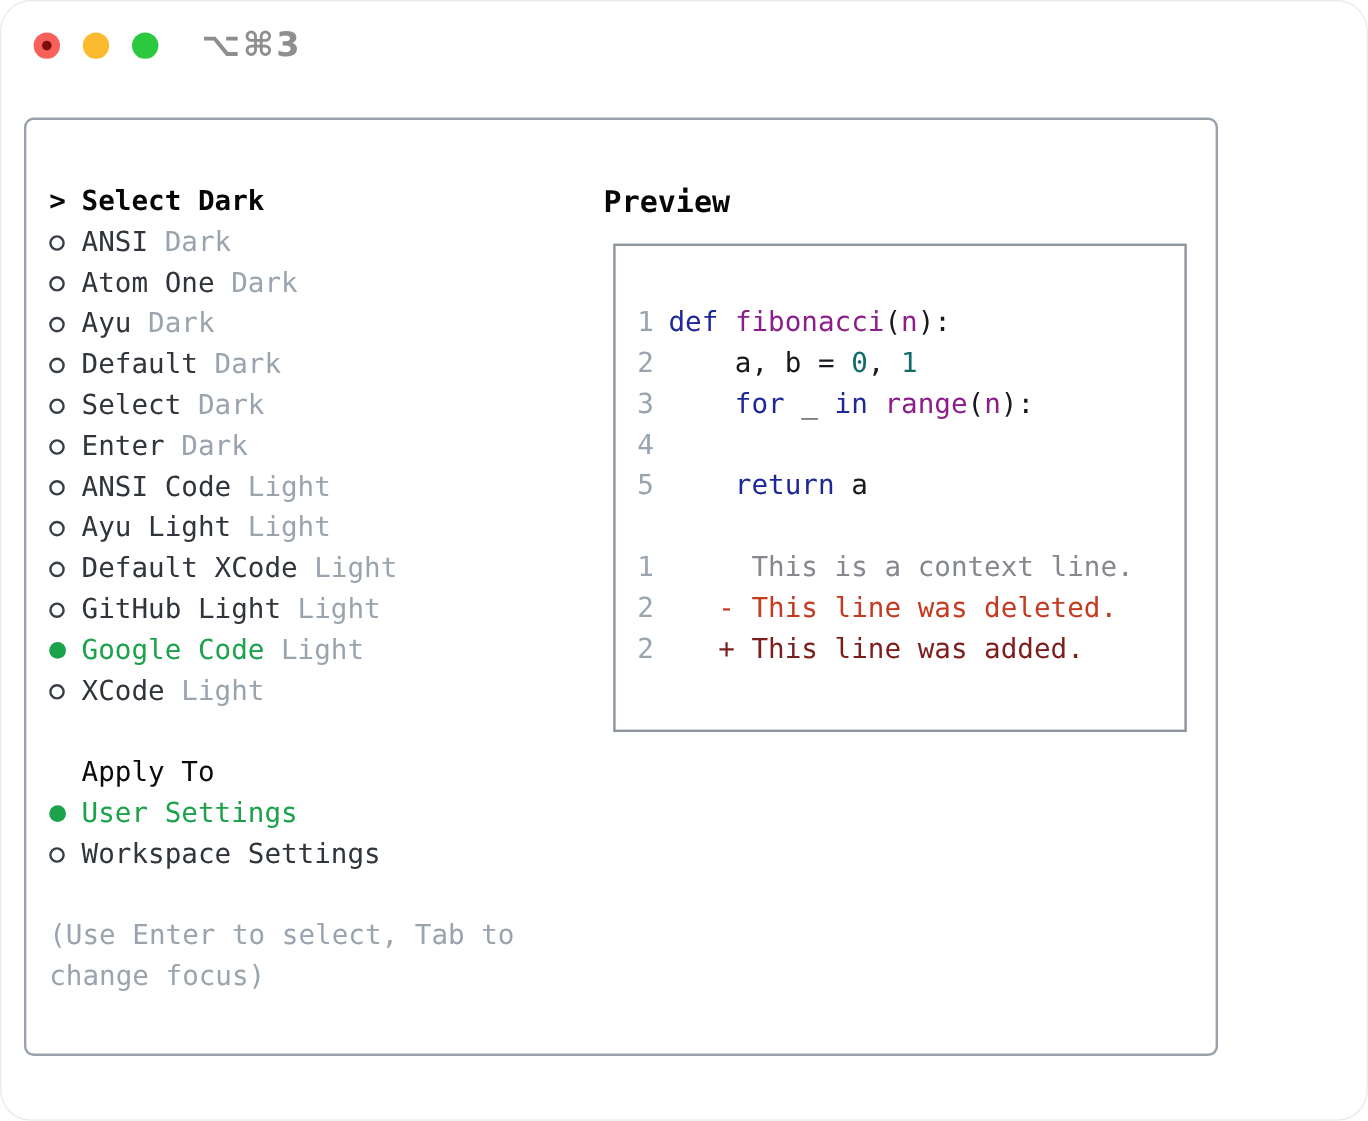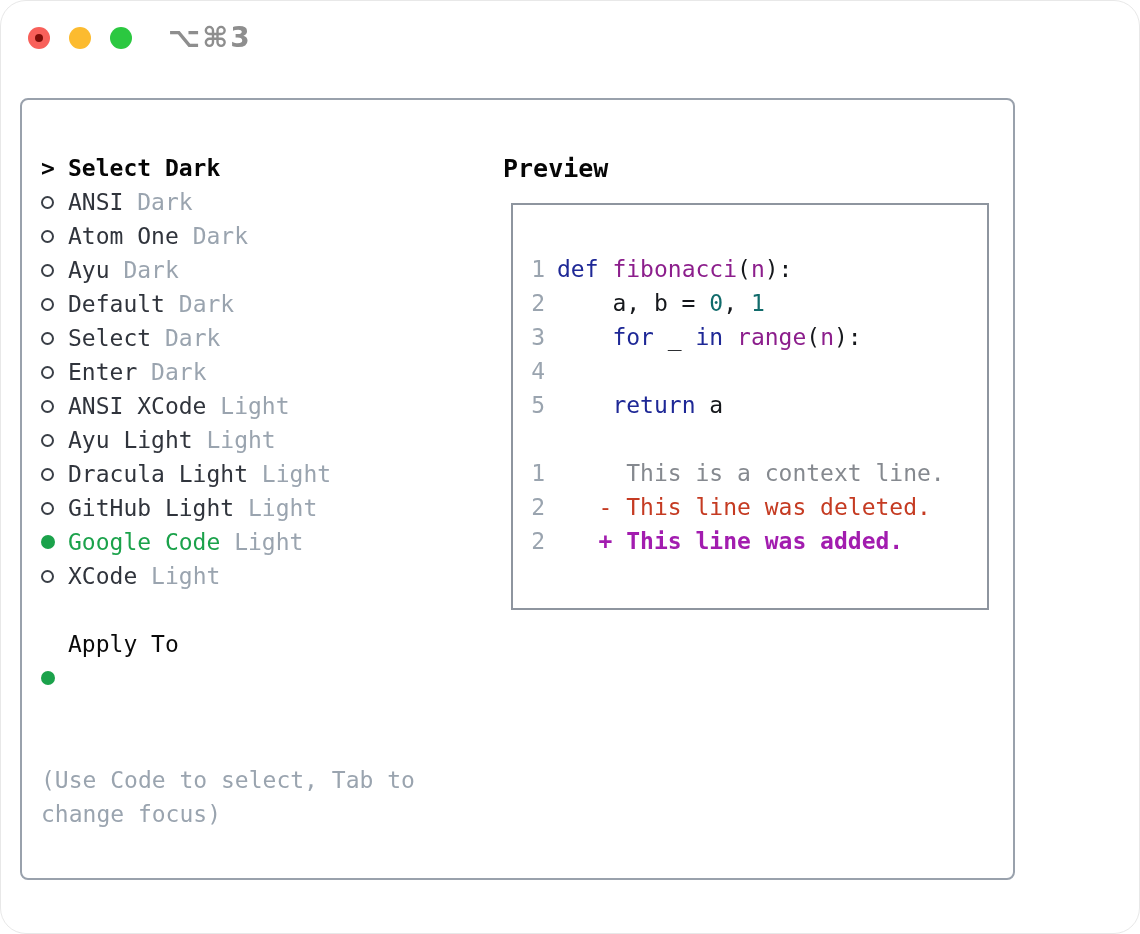--- a/index.html
+++ b/index.html
@@ -52,21 +52,21 @@
   }
   .codeline { height:34px; display:flex; align-items:center; font-size:23px; white-space:pre; }
   .codeline.diff-start { margin-top:34px; }
   .lnum { display:inline-block; width:14px; flex:none; color:#9aa4af; margin-right:12px; text-align:right; }
   .tok-keyword { color:#1e2896;text-align:center; }
   .tok-title   { color:#8c1e8c; }
   .tok-number  { color:#116b6b; }
   .tok-plain   { color:#16181c; }
   .tok-context { color:#85898f; }
   .tok-removed { color:#c53b22; }
-  .tok-added   { color:#a21caf;font-weight:bold; }
+  .tok-added   { color:#7f1d1d; }
 </style>
 </head>
 <body>
 
 <div class="window">
 
   <div class="traffic">
     <button class="light red"></button>
     <button class="light yellow"></button>
     <button class="light green"></button>
@@ -80,39 +80,40 @@
         <span class="bullet-slot"><span class="caret">&gt;</span></span>
         <span>Select Dark</span>
       </div>
 
     <div class="row"><span class="bullet-slot"><span class="circle"></span></span><span class="name">ANSI</span><span class="variant">Dark</span></div>
         <div class="row"><span class="bullet-slot"><span class="circle"></span></span><span class="name">Atom One</span><span class="variant">Dark</span></div>
         <div class="row"><span class="bullet-slot"><span class="circle"></span></span><span class="name">Ayu</span><span class="variant">Dark</span></div>
         <div class="row"><span class="bullet-slot"><span class="circle"></span></span><span class="name">Default</span><span class="variant">Dark</span></div>
         <div class="row"><span class="bullet-slot"><span class="circle"></span></span><span class="name">Select</span><span class="variant">Dark</span></div>
         <div class="row"><span class="bullet-slot"><span class="circle"></span></span><span class="name">Enter</span><span class="variant">Dark</span></div>
-        <div class="row"><span class="bullet-slot"><span class="circle"></span></span><span class="name">ANSI XCode</span><span class="variant">Light</span></div>
+        <div class="row"><span class="bullet-slot"><span class="circle"></span></span><span class="name">ANSI Code</span><span class="variant">Light</span></div>
         <div class="row"><span class="bullet-slot"><span class="circle"></span></span><span class="name">Ayu Light</span><span class="variant">Light</span></div>
-        <div class="row"><span class="bullet-slot"><span class="circle"></span></span><span class="name">Dracula Light</span><span class="variant">Light</span></div>
+        <div class="row"><span class="bullet-slot"><span class="circle"></span></span><span class="name">Default XCode</span><span class="variant">Light</span></div>
         <div class="row"><span class="bullet-slot"><span class="circle"></span></span><span class="name">GitHub Light</span><span class="variant">Light</span></div>
         <div class="row selected"><span class="bullet-slot"><span class="circle filled"></span></span><span class="name">Google Code</span><span class="variant">Light</span></div>
         <div class="row"><span class="bullet-slot"><span class="circle"></span></span><span class="name">XCode</span><span class="variant">Light</span></div>
       </div>
 
     <div class="apply-section">
       <div class="row apply-header">
         <span class="bullet-slot"></span>
         <span>Apply To</span>
       </div>
 
-    <div class="row selected"><span class="bullet-slot"><span class="circle filled"></span></span></div>
+    <div class="row selected"><span class="bullet-slot"><span class="circle filled"></span></span><span class="name">User Settings</span></div>
+        <div class="row"><span class="bullet-slot"><span class="circle"></span></span><span class="name">Workspace Settings</span></div>
       </div>
 
     <div class="hint">
-      <div class="hint-line">(Use Code to select, Tab to</div>
+      <div class="hint-line">(Use Enter to select, Tab to</div>
       <div class="hint-line">change focus)</div>
     </div>
 
     <div class="preview-label">Preview</div>
 
     <div class="codebox">
 
     <div class="codeline"><span class="lnum">1</span><span class="tok-keyword">def</span><span class="tok-plain"> </span><span class="tok-title">fibonacci</span><span class="tok-plain">(</span><span class="tok-title">n</span><span class="tok-plain">):</span></div>
         <div class="codeline"><span class="lnum">2</span><span class="tok-plain">    a, b = </span><span class="tok-number">0</span><span class="tok-plain">, </span><span class="tok-number">1</span></div>
         <div class="codeline"><span class="lnum">3</span><span class="tok-plain">    </span><span class="tok-keyword">for</span><span class="tok-plain"> _ </span><span class="tok-keyword">in</span><span class="tok-plain"> </span><span class="tok-title">range</span><span class="tok-plain">(</span><span class="tok-title">n</span><span class="tok-plain">):</span></div>

